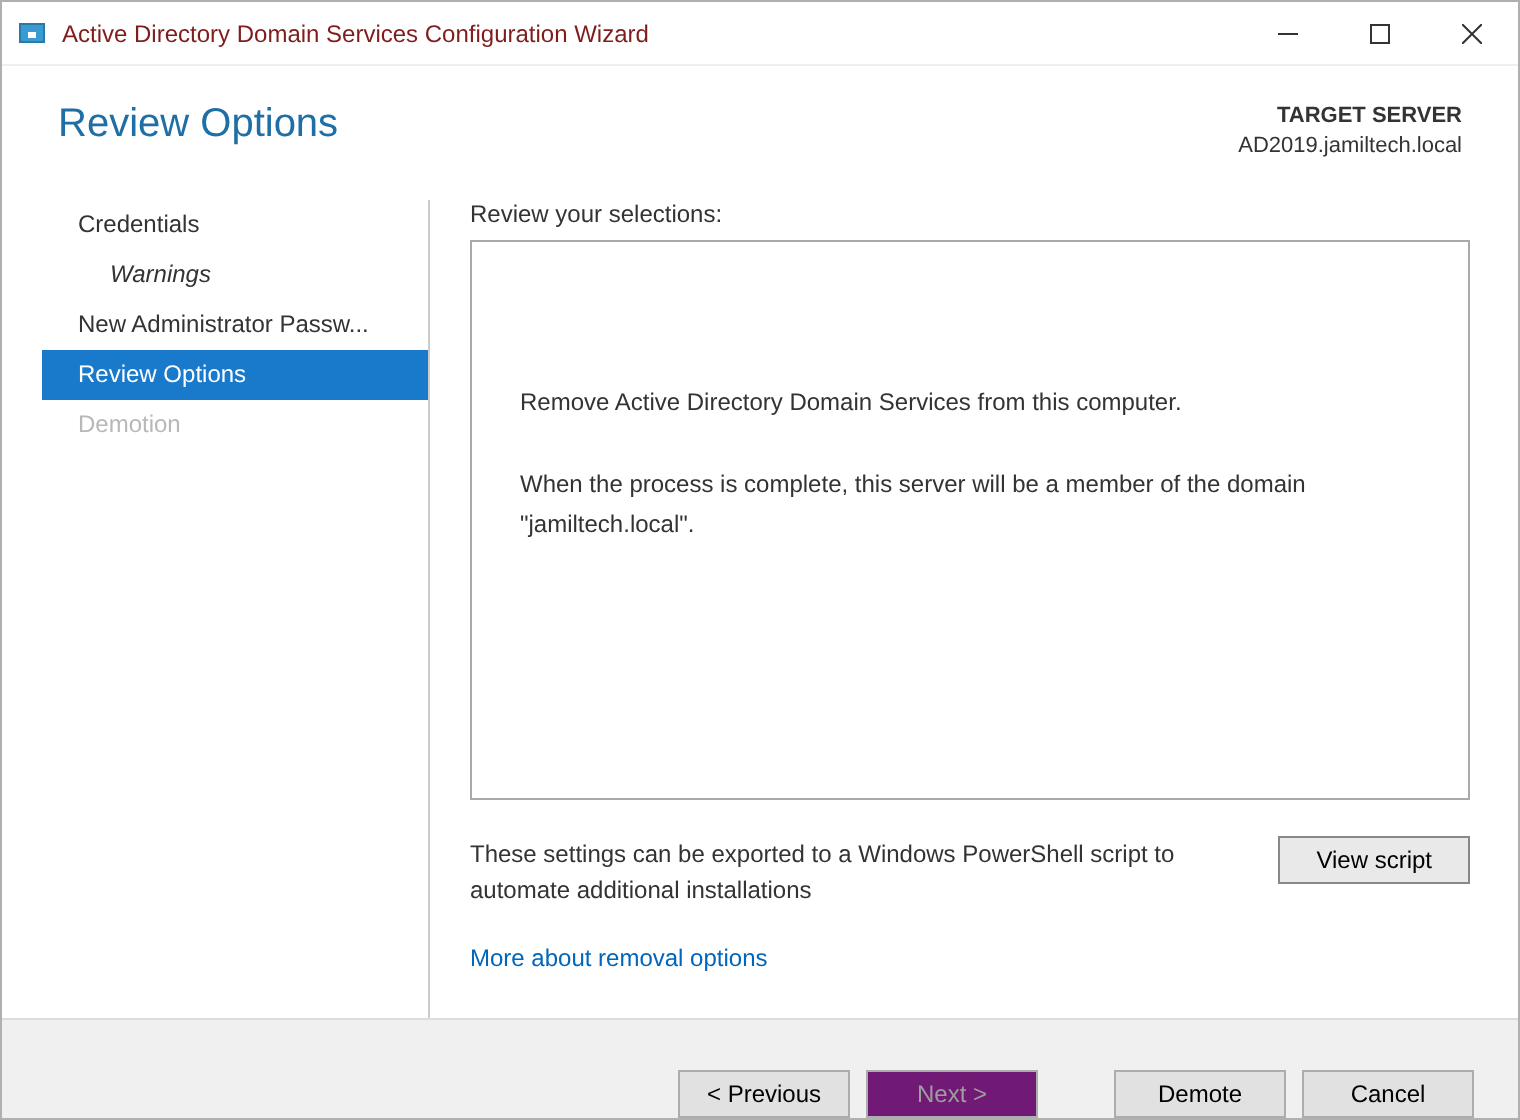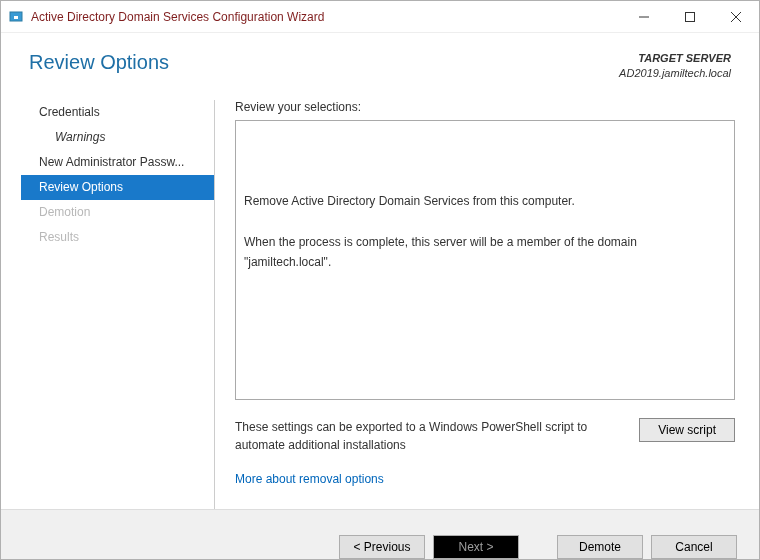--- a/index.html
+++ b/index.html
@@ -4,38 +4,38 @@
 <style>
   * { box-sizing: border-box; margin: 0; padding: 0; font-family: "Segoe UI", Tahoma, sans-serif; }
   body { width: 760px; height: 560px; background: #fff; border: 1px solid #b0b0b0; overflow: hidden; display: flex; flex-direction: column; }
   .titlebar { height: 32px; display: flex; align-items: center; padding: 0 0 0 8px; font-size: 12px; color: #7f1d1d; border-bottom: 1px solid #eee; }
   .titlebar .icon { width: 16px; height: 16px; margin-right: 6px; display: inline-flex; }
   .titlebar .spacer { flex: 1; }
   .win-btn { width: 46px; height: 30px; display: inline-flex; align-items: center; justify-content: center; }
   .win-btn svg { width: 10px; height: 10px; }
   .header { padding: 18px 28px 18px 28px; display: flex; align-items: flex-start; }
   .page-title { font-size: 20px; color: #1e6fa6; font-weight: 400; }
-  .target { margin-left: auto; text-align: right; font-size: 11px; color: #333; line-height: 1.4; font-style: italic; }
+  .target { margin-left: auto; text-align: right; font-size: 11px; color: #333; line-height: 1.4; }
   .target .lbl { font-weight: 600; }
   .body { flex: 1; display: flex; padding: 0 0 0 0; overflow: hidden; }
   .sidebar { width: 194px; border-right: 1px solid #ccc; padding-top: 0; margin-left: 20px; margin-right: 0; }
   .sidebar-item { font-size: 12px; color: #333; height: 25px; display: flex; align-items: center; padding-left: 18px; cursor: default; white-space: nowrap; overflow: hidden; text-overflow: ellipsis; }
   .sidebar-item.sub { padding-left: 34px; font-style: italic; }
   .sidebar-item.active { background: #1979ca; color: #fff; }
   .sidebar-item.disabled { color: #b8b8b8; }
   .main { flex: 1; padding: 0 24px 0 20px; display: flex; flex-direction: column; }
   .review-label { font-size: 12px; color: #333; margin-bottom: 6px; }
-  .review-box { border: 1px solid #a9a9a9; flex: 1; min-height: 270px; max-height: 280px; padding: 70px 8px 8px 8px; font-size: 12px; color: #333; line-height: 1.7; }
+  .review-box { border: 1px solid #a9a9a9; flex: 1; min-height: 270px; max-height: 280px; padding: 70px 8px 8px 24px; font-size: 12px; color: #333; line-height: 1.7; }
   .export-row { display: flex; align-items: flex-start; margin-top: 18px; gap: 12px; }
   .export-text { font-size: 12px; color: #333; flex: 1; line-height: 1.5; }
   .view-script { border: 1px solid #888; background: #e9e9e9; font-size: 12px; height: 24px; padding: 2px 18px; cursor: pointer; }
   .more-link { color: #0066bb; font-size: 12px; margin-top: 18px; cursor: pointer; display: inline-block; }
   .footer { height: 50px; background: #f0f0f0; border-top: 1px solid #ddd; display: flex; align-items: flex-end; justify-content: flex-end; padding: 0 22px; gap: 8px; }
   .footer button { font-size: 12px; height: 24px; min-width: 86px; padding: 0 10px; border: 1px solid #adadad; background: #e1e1e1; cursor: pointer; }
-  .footer button[disabled] { color: #9e9e9e; cursor: default; background: #000000; }
+  .footer button[disabled] { color: #9e9e9e; cursor: default; background: #701a75; }
   .footer .gap { width: 22px; }
 </style>
 </head>
 <body>
 
 <div class="titlebar">
   <span class="icon">
     <svg viewBox="0 0 16 16">
         <rect x="1" y="3" width="12" height="9" fill="#3a9bd4" stroke="#2a7ba4"></rect>
         <rect x="5" y="7" width="4" height="3" fill="#fff"></rect>
@@ -69,21 +69,20 @@
   </div>
 </div>
 
 <div class="body">
   <div class="sidebar">
     <div class="sidebar-item">Credentials</div>
     <div class="sidebar-item sub">Warnings</div>
     <div class="sidebar-item">New Administrator Passw...</div>
     <div class="sidebar-item active">Review Options</div>
     <div class="sidebar-item disabled">Demotion</div>
-    <div class="sidebar-item disabled">Results</div>
   </div>
 
   <div class="main">
     <div class="review-label">Review your selections:</div>
     <div class="review-box">
       <div>Remove Active Directory Domain Services from this computer.</div>
       <br>
       <div>When the process is complete, this server will be a member of the domain "jamiltech.local".</div>
     </div>
     <div class="export-row">

